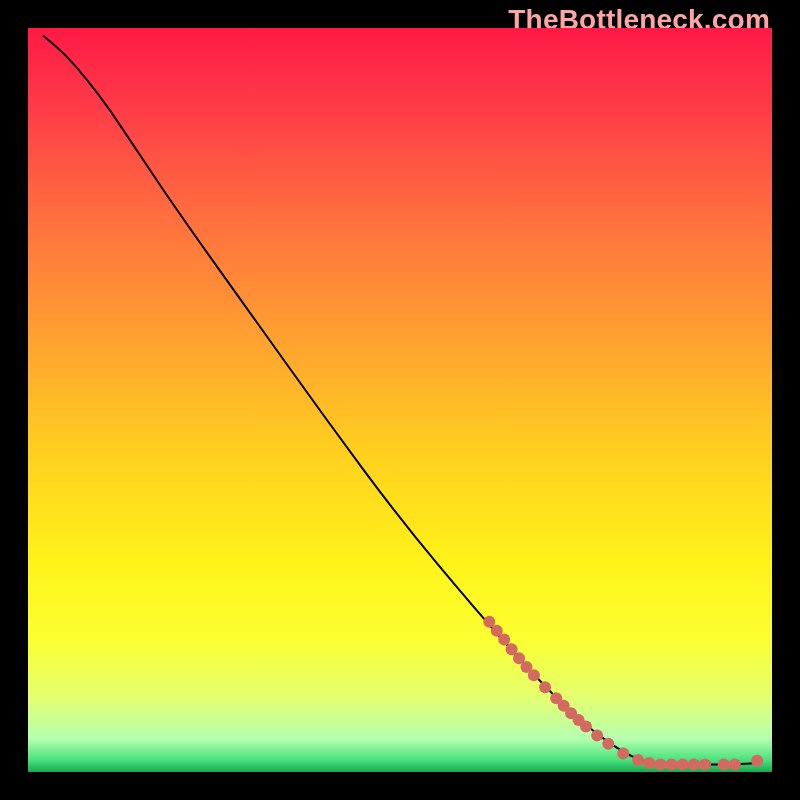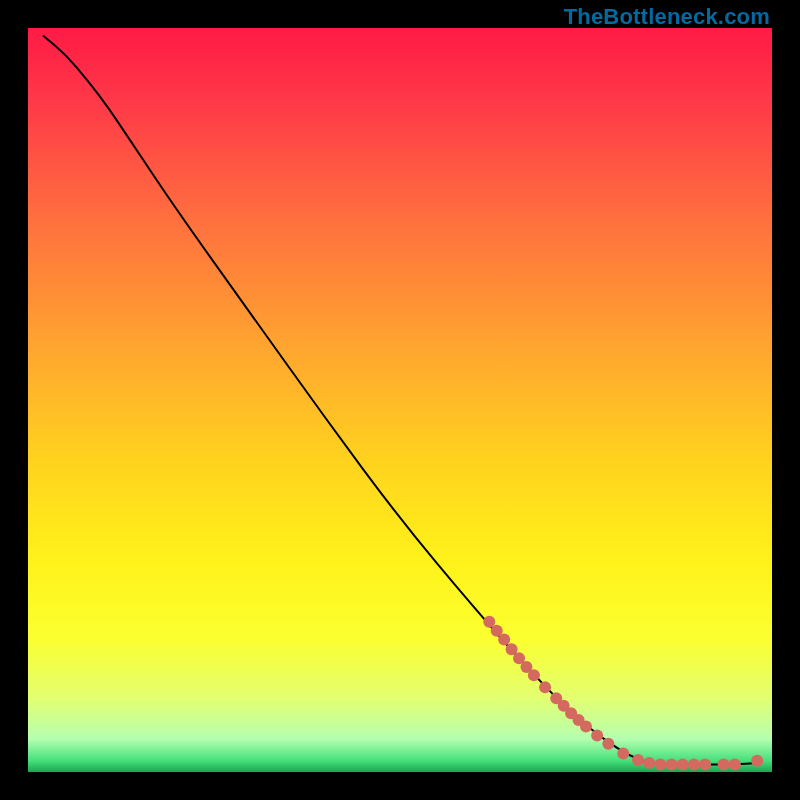--- a/index.html
+++ b/index.html
@@ -16,22 +16,22 @@
     left: 28px;
     top: 28px;
     width: 744px;
     height: 744px;
     background: #000;
   }
   .watermark {
     position: absolute;
     top: 4px;
     right: 30px;
-    color: #0369a1;
-    font-size: 22px;
+    color: #fca5a5;
+    font-size: 28px;
     font-weight: 600;
     letter-spacing: 0.2px;
     user-select: none;
   }
   svg {
     position: absolute;
     left: 28px;
     top: 28px;
   }
 </style>

